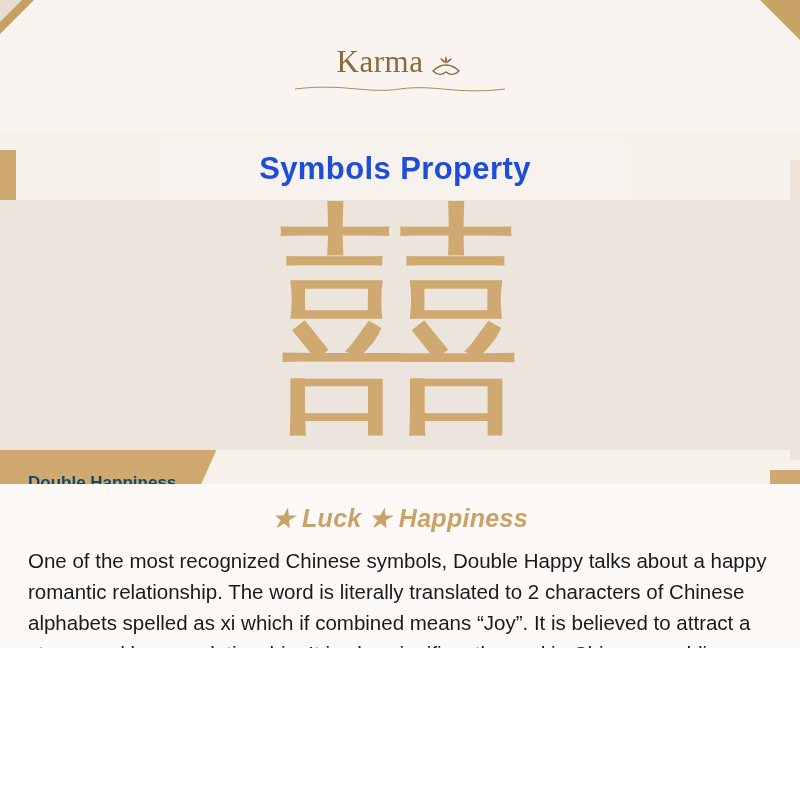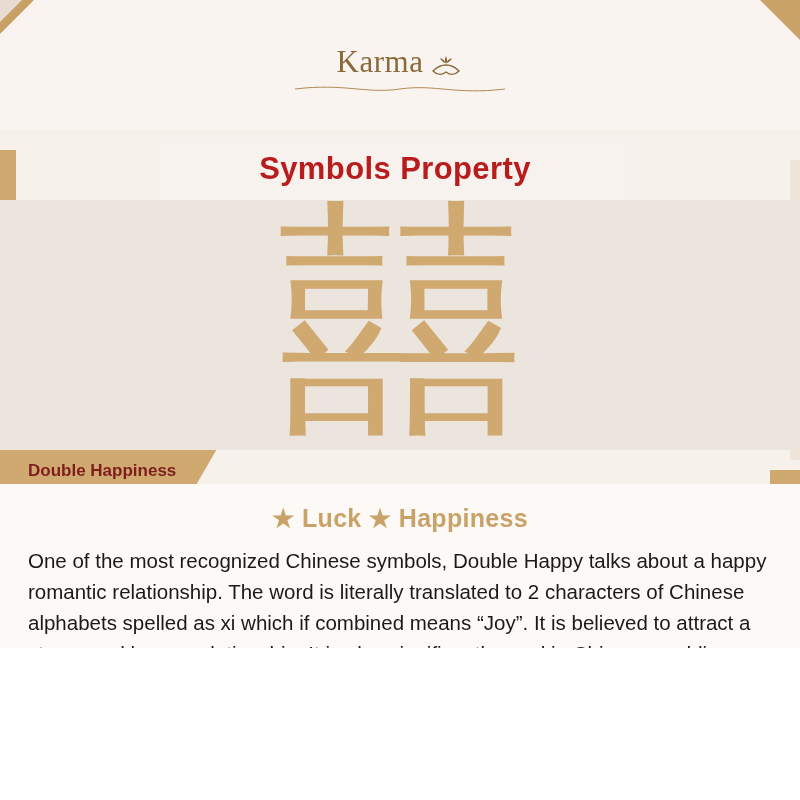--- a/index.html
+++ b/index.html
@@ -140,21 +140,21 @@
     height: 62px;
     background: #f8f2ee;
     display: flex;
     align-items: center;
     justify-content: center;
   }
   .title-band h1 {
     margin: 0;
     font-size: 31px;
     font-weight: bold;
-    color: #b91c1c;
+    color: #1d4ed8;
     letter-spacing: 0.4px;
     font-family: "Liberation Sans", sans-serif;
   }
 
   
   .symbol-area {
     position: absolute;
     top: 200px;
     left: 0;
     width: 800px;
@@ -173,23 +173,23 @@
     color: #cfa970;
     user-select: none;
   }
 
   
   .label-tab {
     position: absolute;
     top: 450px;
     left: 0;
     height: 34px;
-    padding: 4px 40px 0 28px;
+    padding: 16px 40px 0 28px;
     background: #cfa970;
-    color: #7f1d1d;
+    color: #0c4a6e;
     font-size: 17px;
     font-weight: bold;
     display: flex;
     align-items: center;
     clip-path: polygon(0 0, 100% 0, calc(100% - 22px) 100%, 0 100%);
   }
 
   
   .body-panel {
     position: absolute;
@@ -199,20 +199,21 @@
     height: 316px;
     background: #fdf9f7;
   }
   .tagline {
     margin: 20px 0 4px 0;
     text-align: center;
     color: #c9a268;
     font-size: 25px;
     font-weight: bold;
     letter-spacing: 0.3px;
+    font-style: italic;
   }
   .tagline .star { color: #c9a268; }
   .paragraph {
     margin: 12px 28px 0 28px;
     color: #1a1a1a;
     font-size: 20.5px;
     line-height: 31px;
     text-align: left;
   }
 </style>

